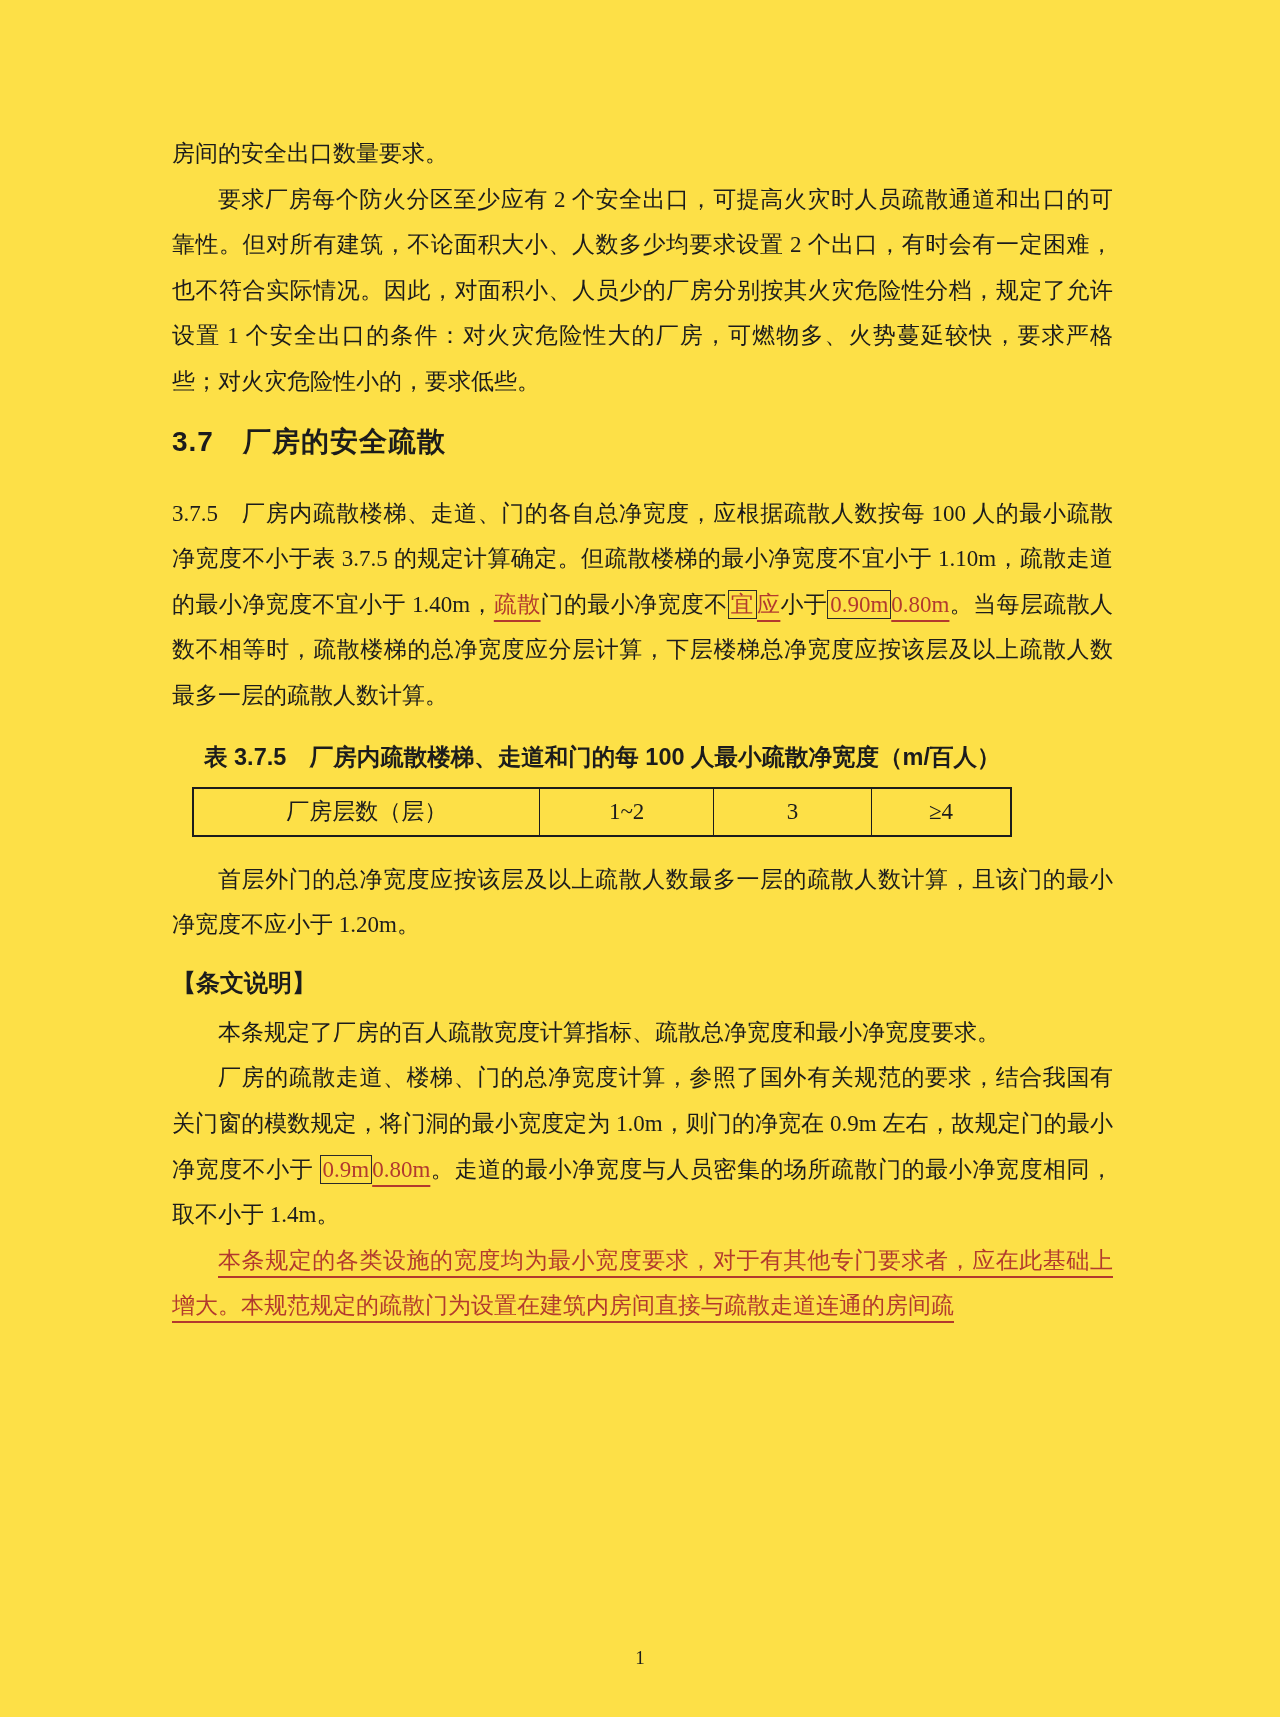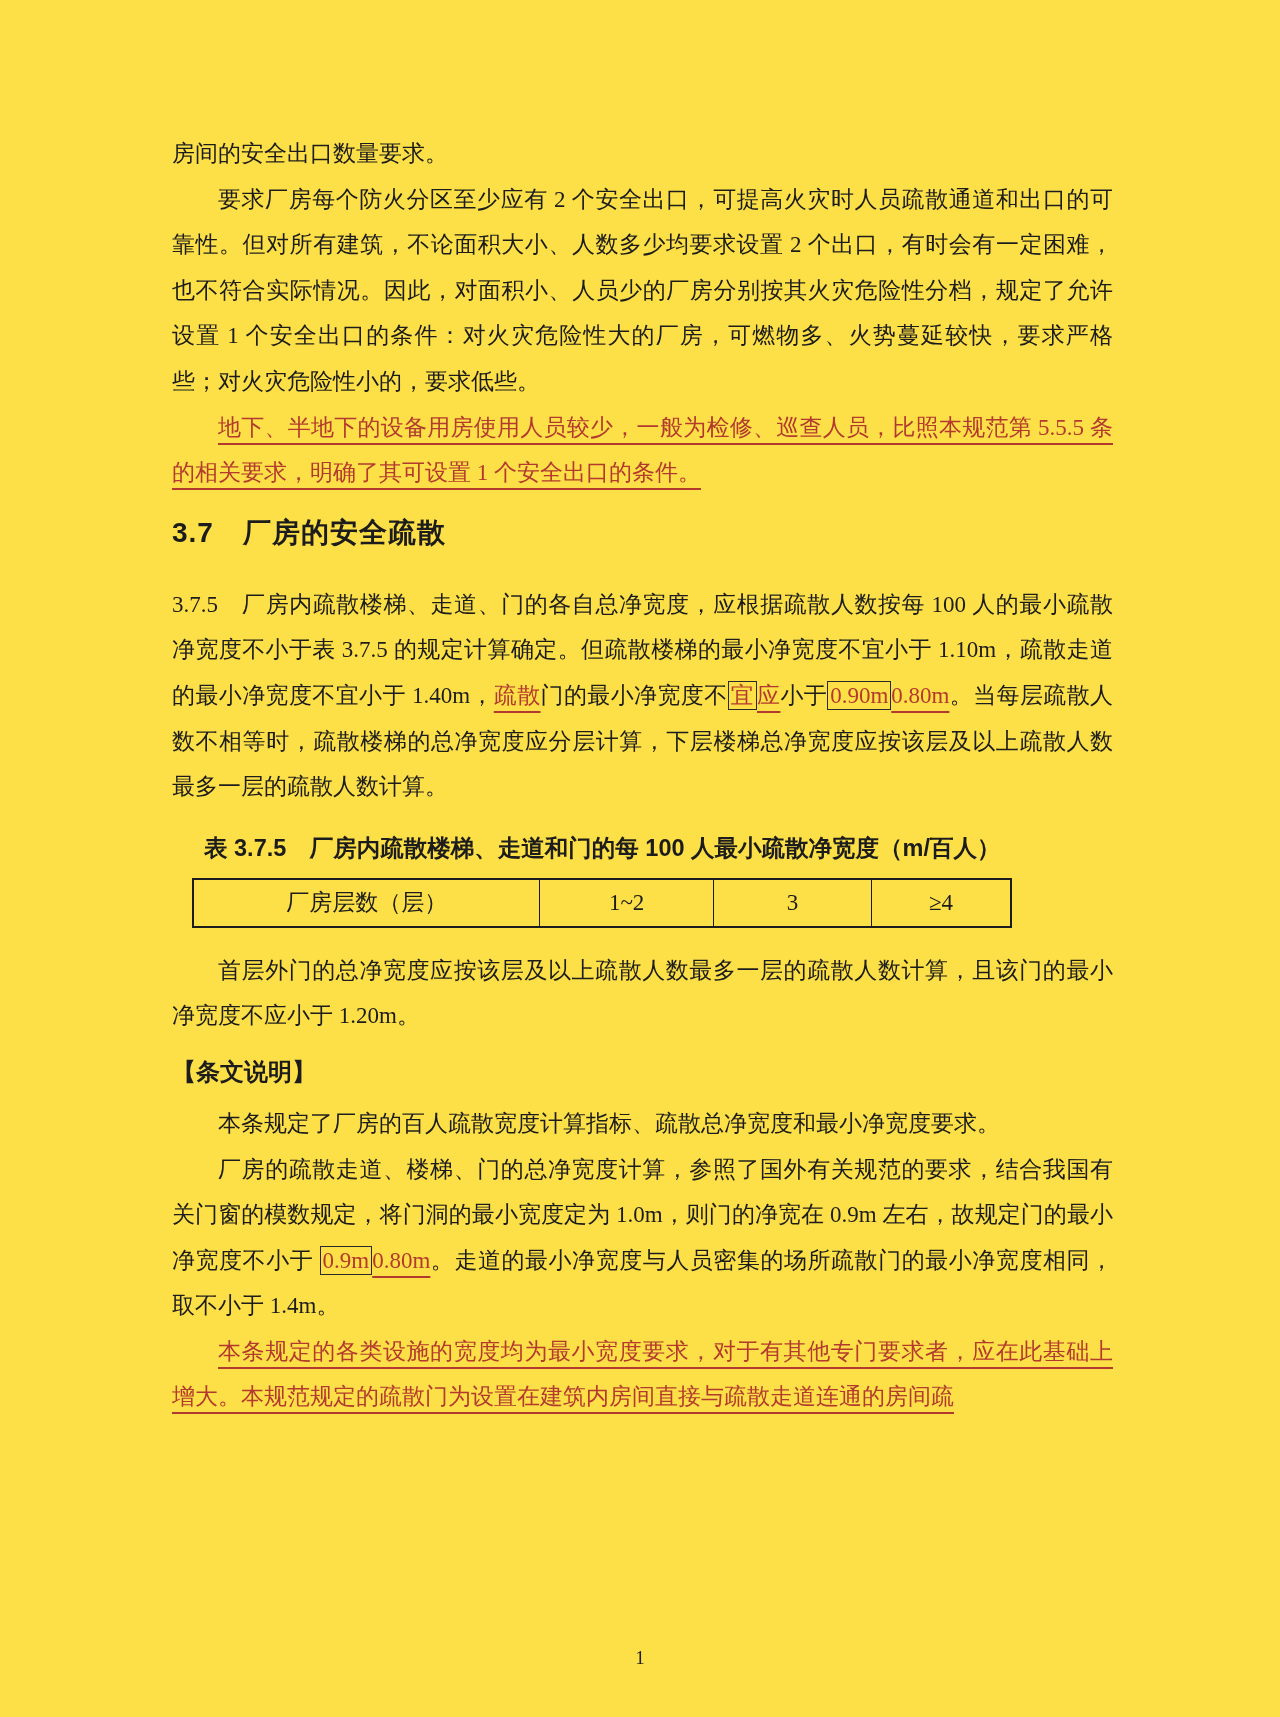--- a/index.html
+++ b/index.html
@@ -70,21 +70,21 @@
     height:46px;
     padding:0 6px;
   }
   .spec-table{border:2.4px solid #1c1c1c;}
   .col1{width:43.5%;}
   .col2{width:21%;}
   .col3{width:19%;}
   .col4{width:16.5%;}
   .after-table{margin-top:20px;}
   .notes-label{
-    font-family:Liberation Mono, monospace;
+    font-family:Liberation Sans, sans-serif;
     font-size:24px;
     font-weight:bold;
     margin:14px 0 6px 0;
     line-height:42px;
   }
   .page-footer{
     position:absolute;
     left:0;right:0;
     bottom:48px;
     text-align:center;
@@ -95,21 +95,20 @@
 </head>
 <body>
 
 <div class="page">
   <div class="content">
 
     <p class="para">房间的安全出口数量要求。</p>
 
     <p class="para indent">要求厂房每个防火分区至少应有 2 个安全出口，可提高火灾时人员疏散通道和出口的可靠性。但对所有建筑，不论面积大小、人数多少均要求设置 2 个出口，有时会有一定困难，也不符合实际情况。因此，对面积小、人员少的厂房分别按其火灾危险性分档，规定了允许设置 1 个安全出口的条件：对火灾危险性大的厂房，可燃物多、火势蔓延较快，要求严格些；对火灾危险性小的，要求低些。</p>
 
-    <p class="para indent red-ins">地下、半地下的设备用房使用人员较少，一般为检修、巡查人员，比照本规范第 5.5.5 条的相关要求，明确了其可设置 1 个安全出口的条件。</p>
 
     <h2 class="section-heading">3.7　厂房的安全疏散</h2>
 
     <p class="para"><span>3.7.5　厂房内疏散楼梯、走道、门的各自总净宽度，应根据疏散人数按每 100 人的最小疏散净宽度不小于表 3.7.5 的规定计算确定。但疏散楼梯的最小净宽度不宜小于 1.10m，疏散走道的最小净宽度不宜小于 1.40m，</span><span class="run-red">疏散</span><span>门的最小净宽度不</span><span class="run-boxed">宜</span><span class="run-red">应</span><span>小于</span><span class="run-boxed">0.90m</span><span class="run-red">0.80m</span><span>。当每层疏散人数不相等时，疏散楼梯的总净宽度应分层计算，下层楼梯总净宽度应按该层及以上疏散人数最多一层的疏散人数计算。</span></p>
 
     <div class="table-caption">表 3.7.5　厂房内疏散楼梯、走道和门的每 100 人最小疏散净宽度（m/百人）</div>
 
     <table class="spec-table">
       <tbody>
         <tr>

